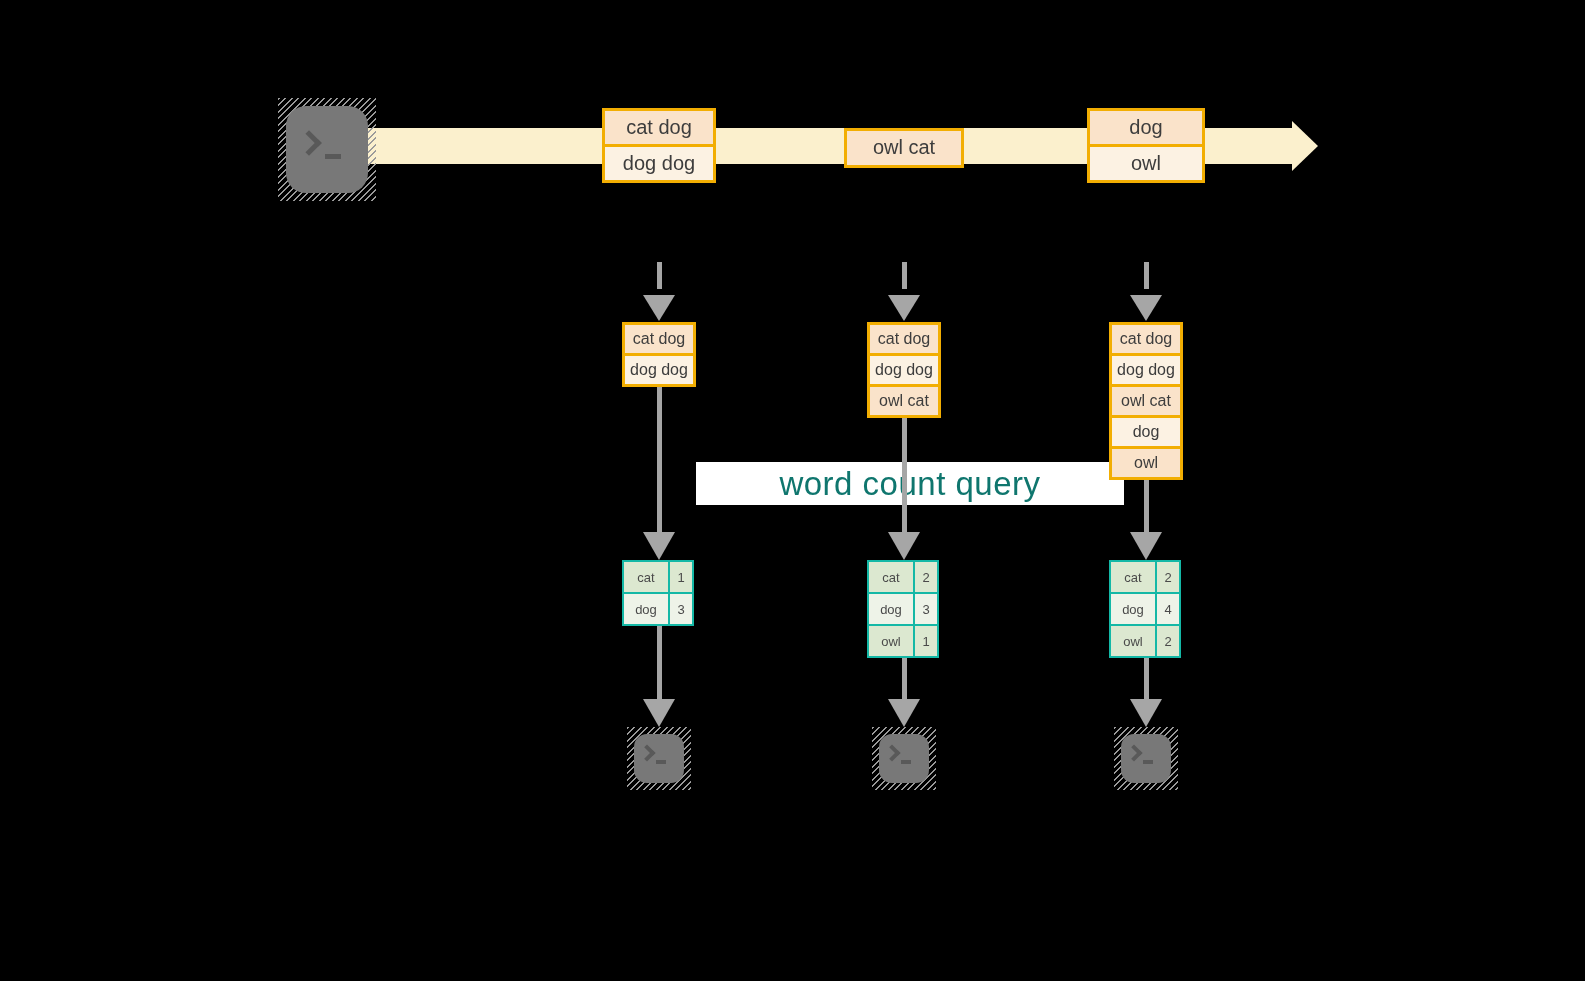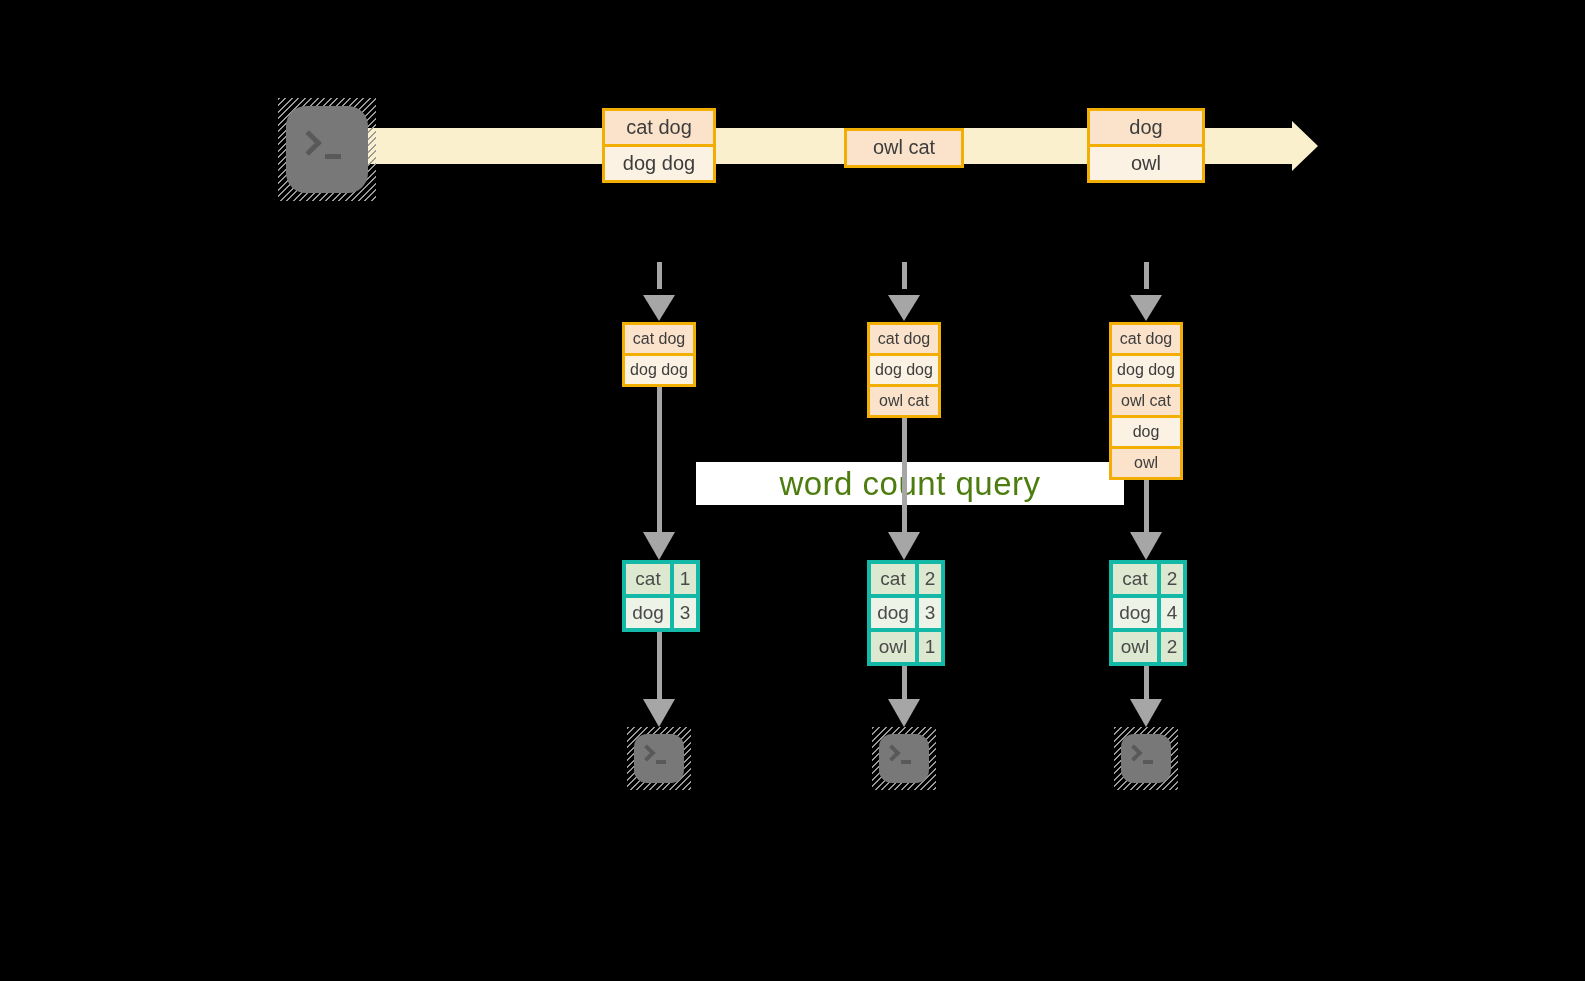--- a/index.html
+++ b/index.html
@@ -35,26 +35,26 @@
 
   
   .vline{position:absolute;width:5px;background:#A6A6A6;z-index:4;}
   .ahead{position:absolute;width:0;height:0;z-index:4;
          border-left:16px solid transparent;border-right:16px solid transparent;
          border-top:28px solid #A6A6A6;}
 
   
   .banner{position:absolute;left:696px;top:462px;width:428px;height:43px;background:#FFFFFF;z-index:3;
           display:flex;align-items:center;justify-content:center;}
-  .banner span{font-size:33px;font-weight:300;letter-spacing:.5px;color:#4d7c0f;white-space:nowrap;}
+  .banner span{font-size:33px;font-weight:300;letter-spacing:.5px;color:#0f766e;white-space:nowrap;}
 
   
   .ctable{position:absolute;border-collapse:collapse;z-index:5;}
-  .ctable td{border:4px solid #14b8a6;height:30px;padding:0;text-align:center;
-             font-size:19px;color:#4a4a4a;}
+  .ctable td{border:2px solid #14b8a6;height:30px;padding:0;text-align:center;
+             font-size:13px;color:#4a4a4a;}
   .ctable td.w{width:44px;}
   .ctable td.n{width:22px;}
   .ctable tr:nth-child(odd) td{background:#DCE8D0;}
   .ctable tr:nth-child(even) td{background:#EEF3E8;}
 
   
   .term{position:absolute;z-index:5;
         background:repeating-linear-gradient(135deg,#9a9a9a 0px,#9a9a9a 1.6px,transparent 1.6px,transparent 4.6px);}
   .term-in{position:absolute;background:#787878;}
   .big .term-in{left:8px;top:8px;right:8px;bottom:8px;border-radius:20px;}

